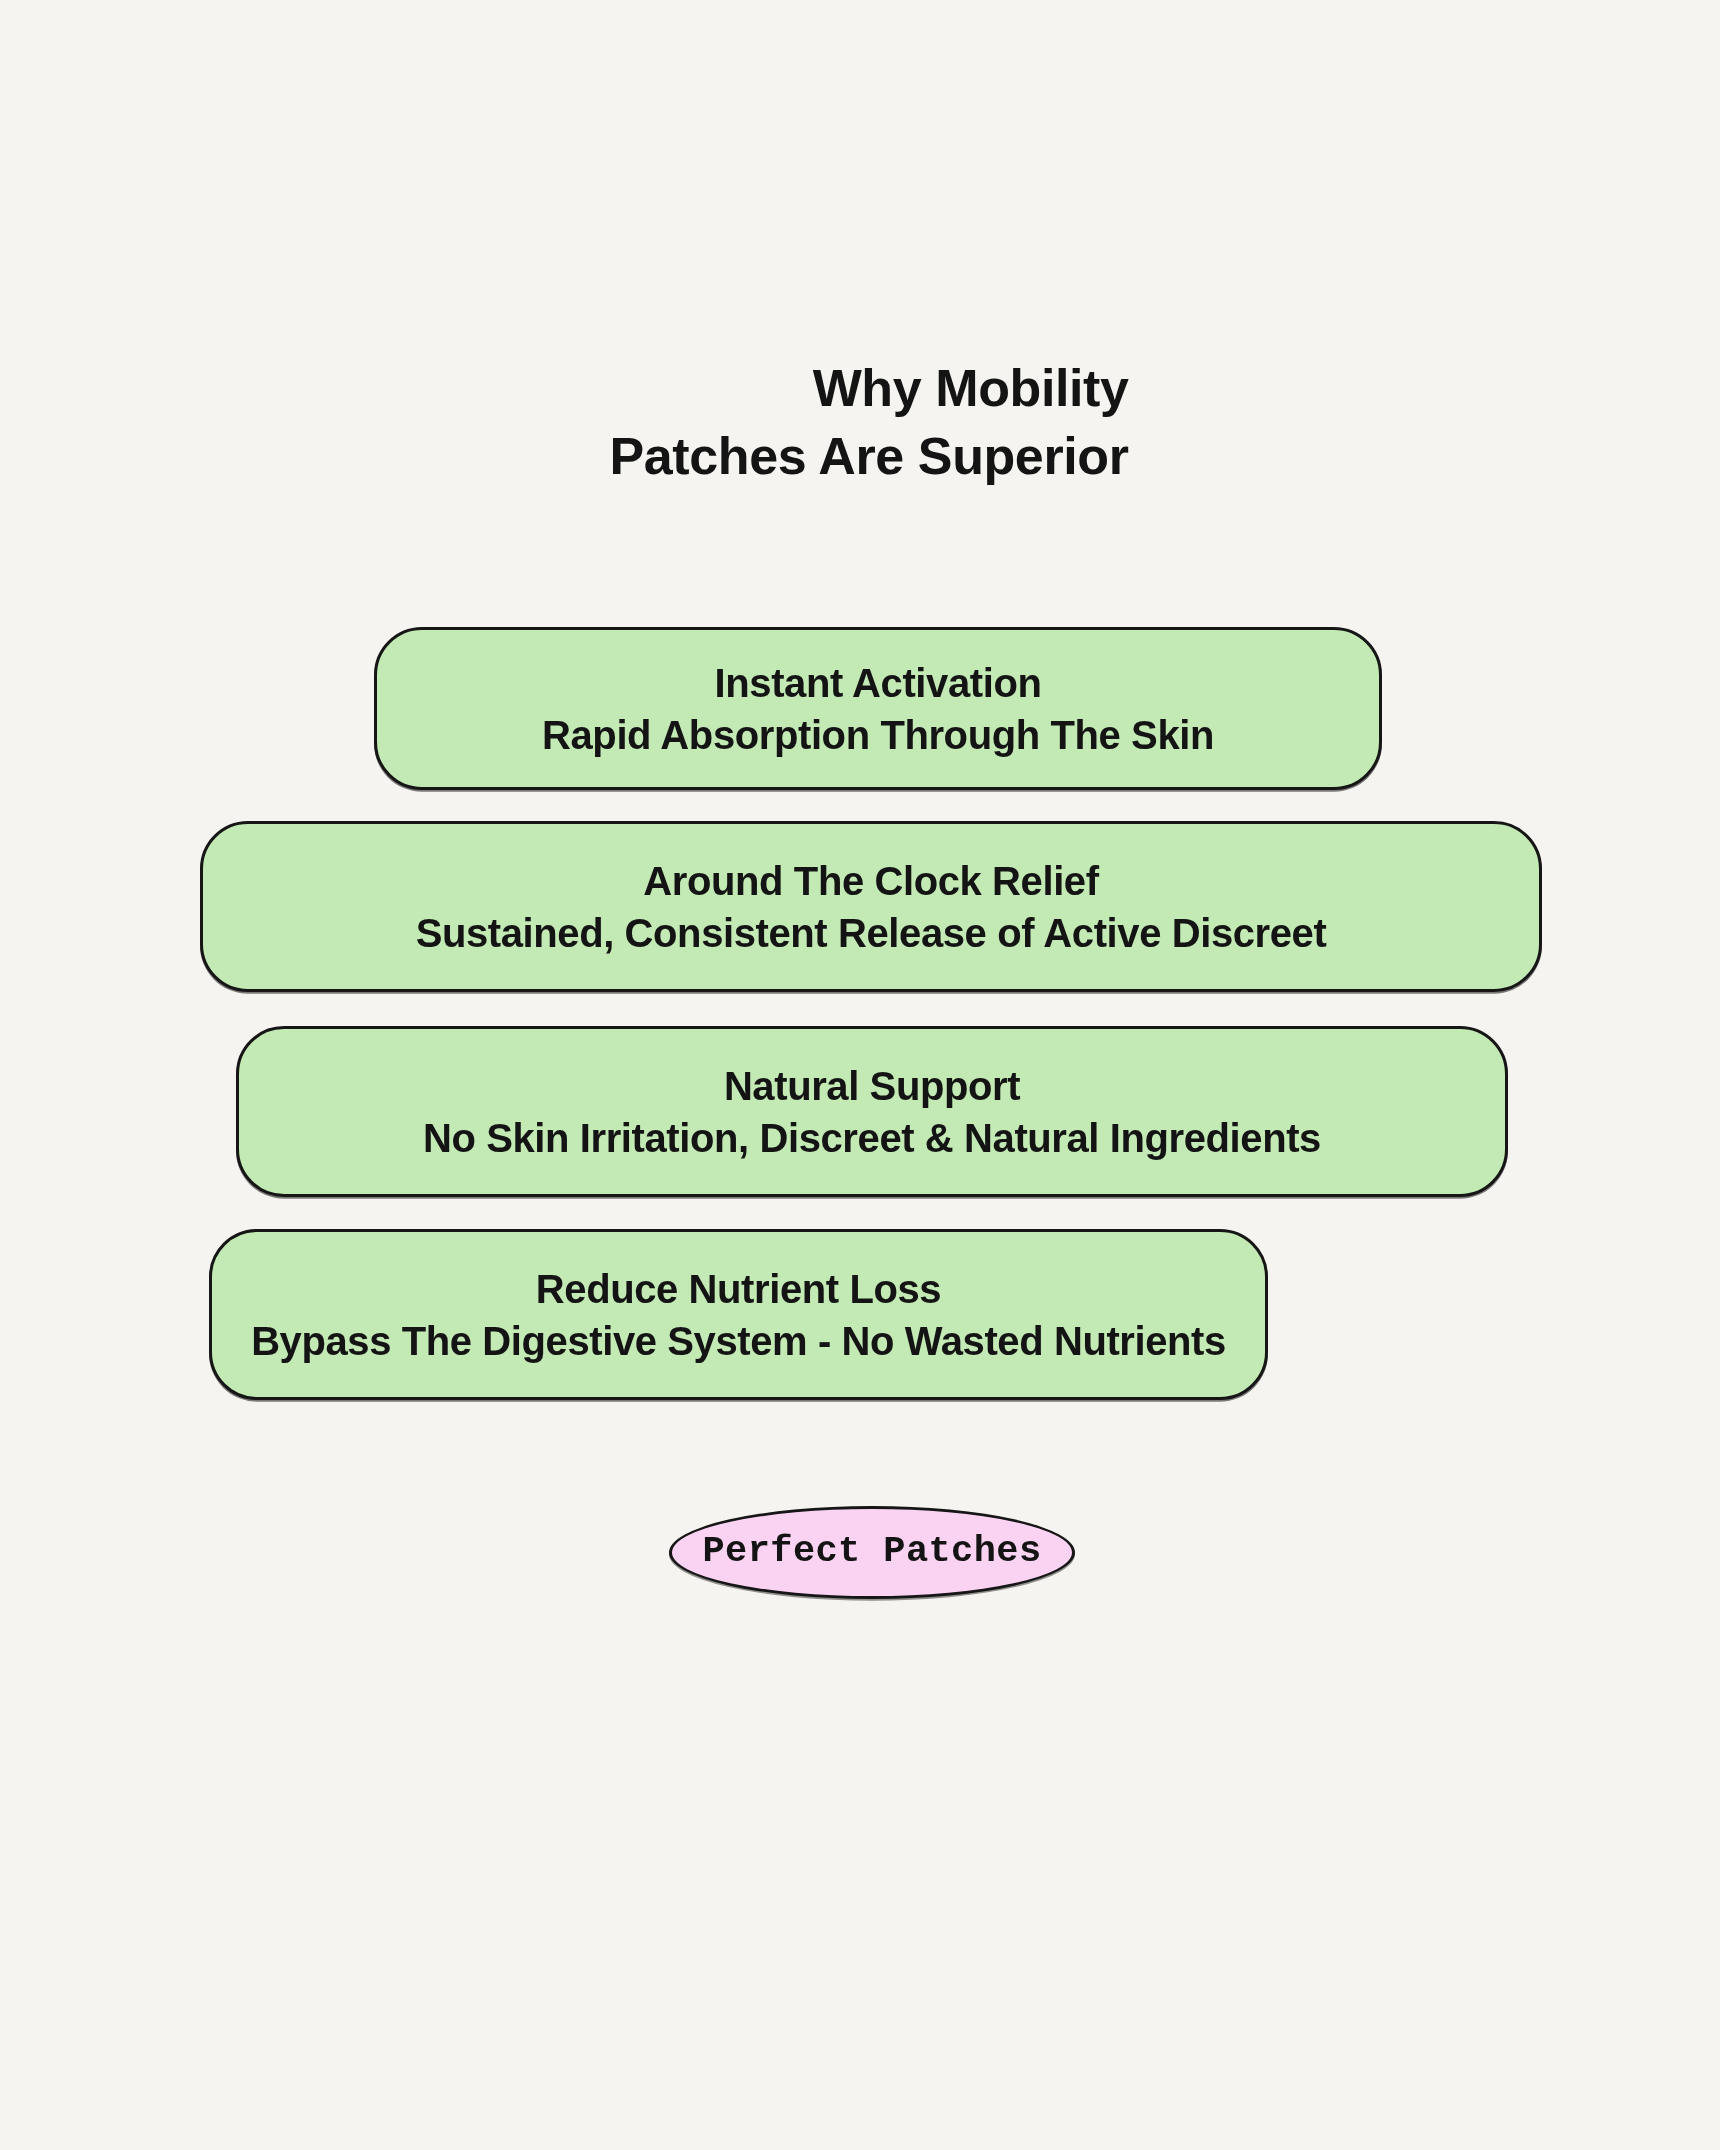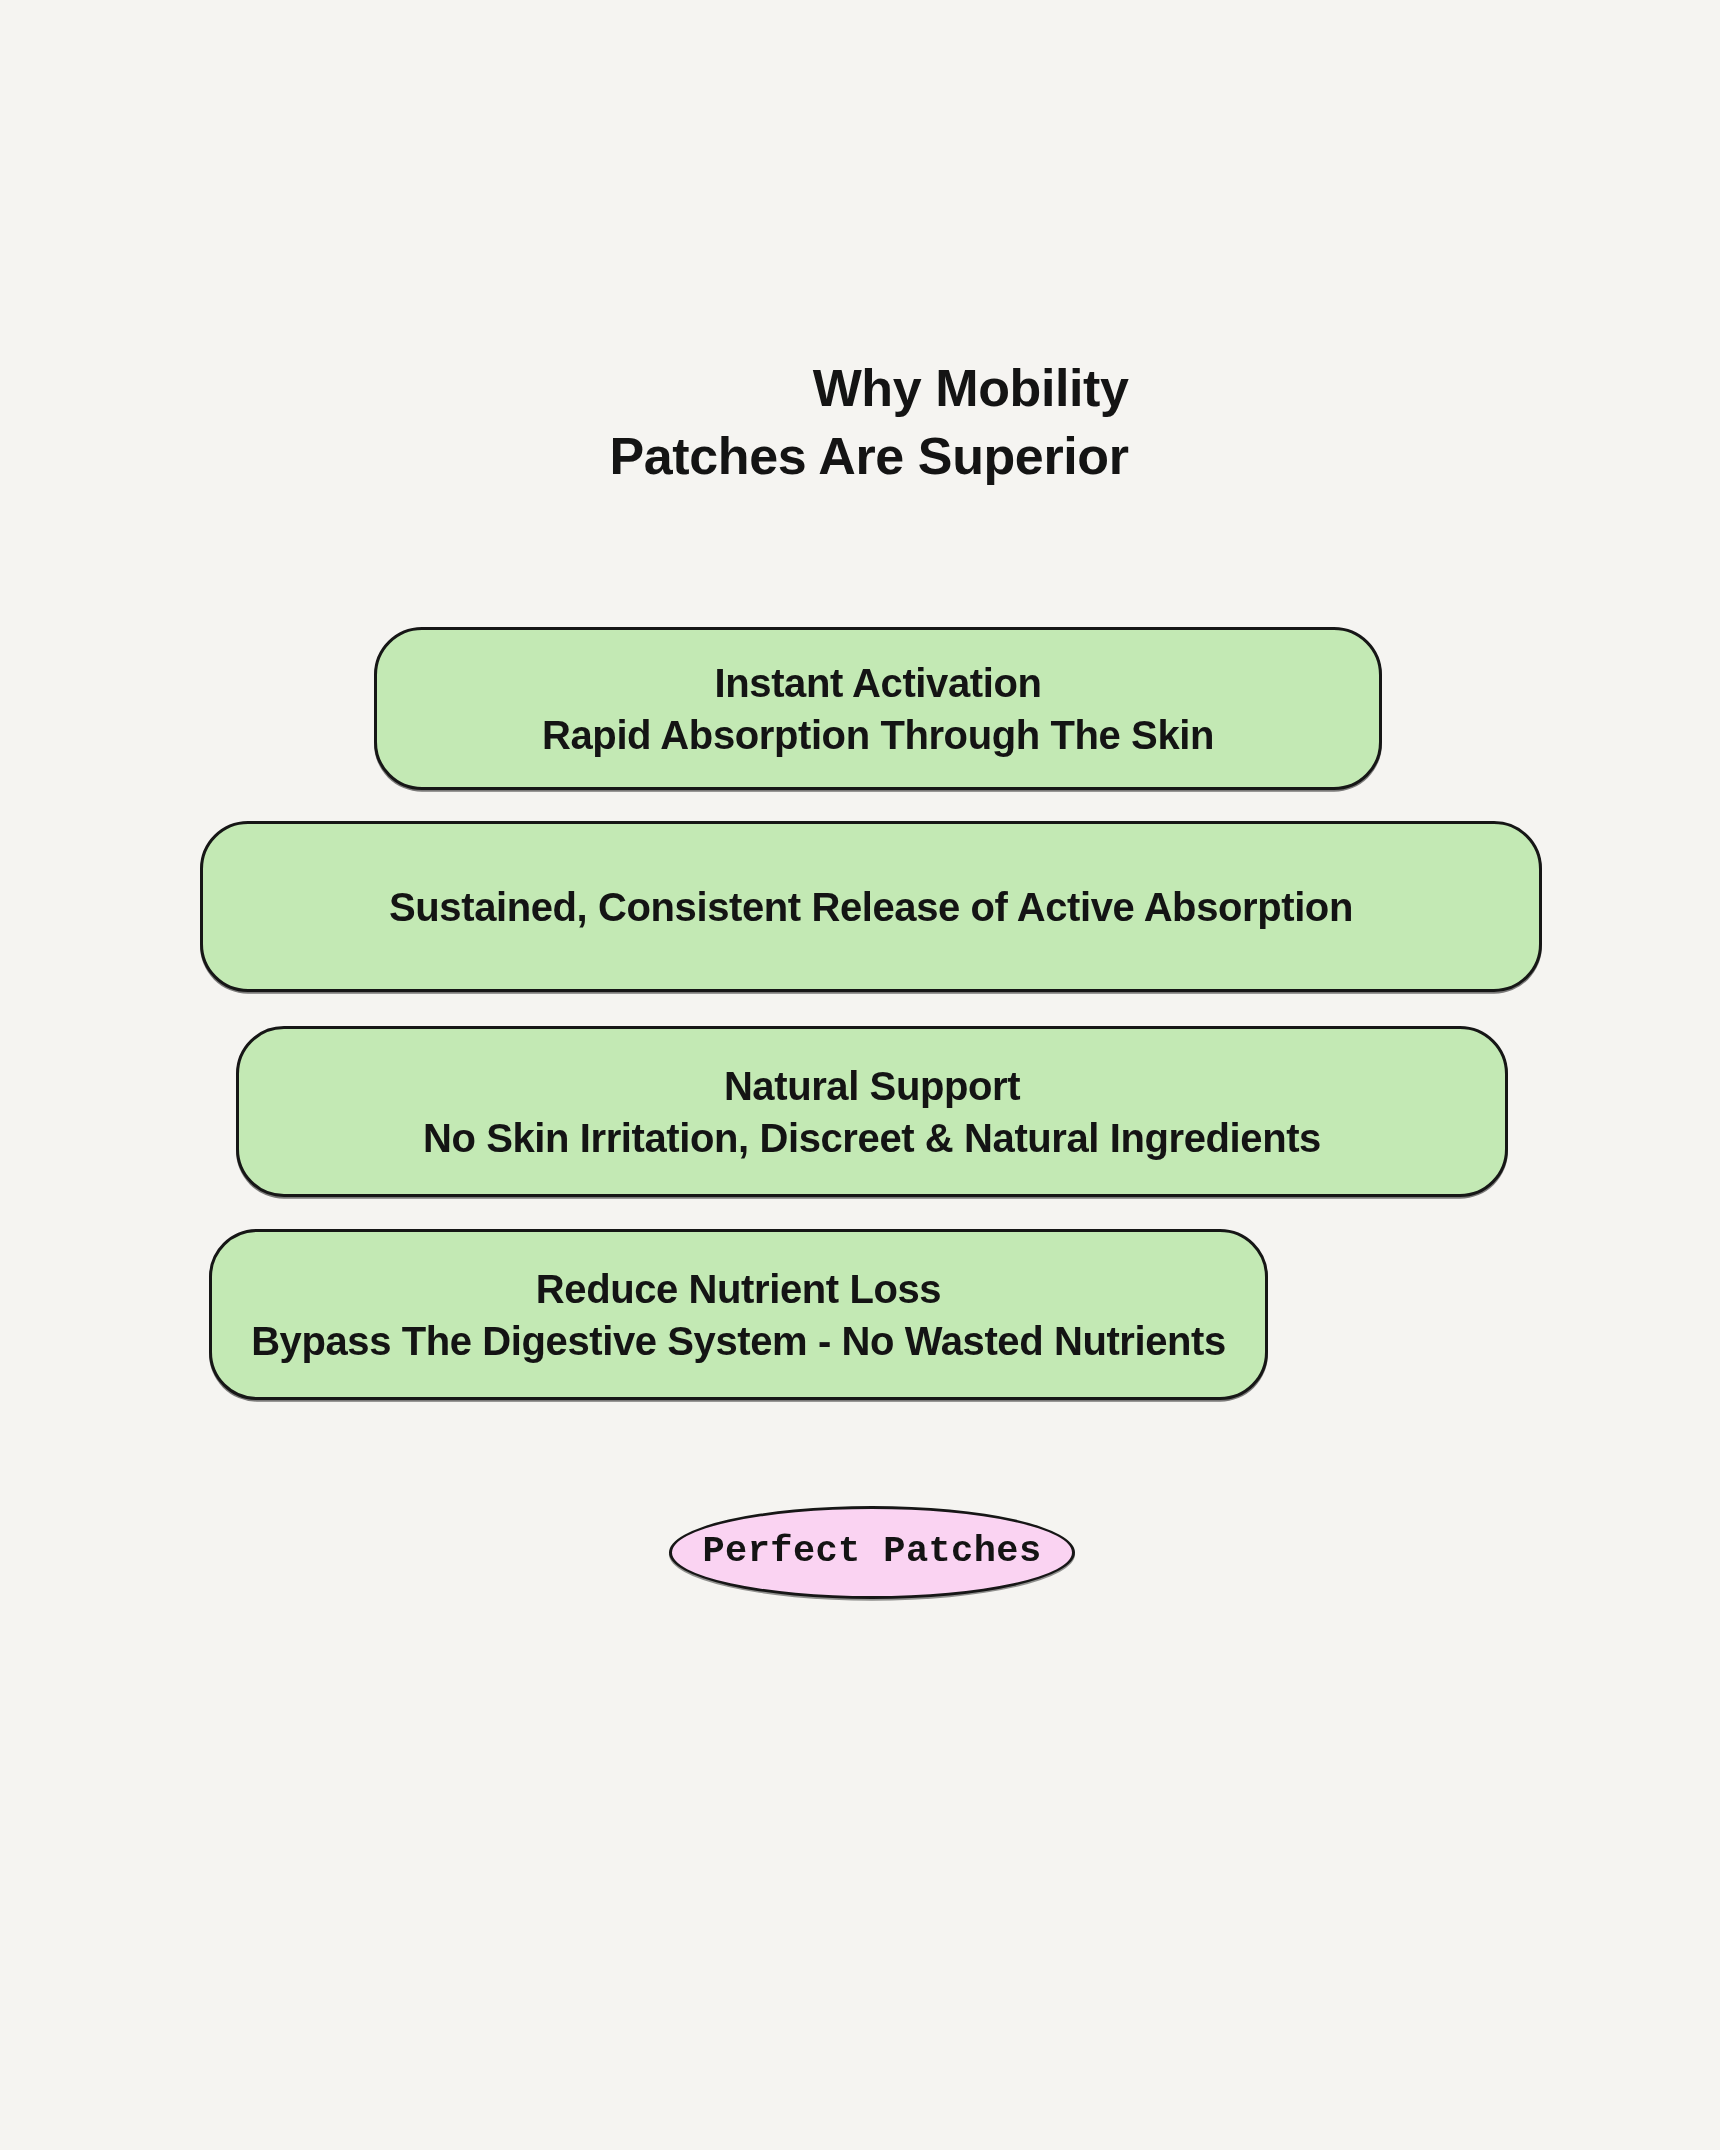--- a/index.html
+++ b/index.html
@@ -83,21 +83,22 @@
   <div>Why Mobility</div>
   <div>Patches Are Superior</div>
 </div>
 
 <div class="benefit-card card-1">
   <div class="heading">Instant Activation</div>
   <div class="detail">Rapid Absorption Through The Skin</div>
 </div>
 
 <div class="benefit-card card-2">
-  <div class="detail">Sustained, Consistent Release of Active Absorption</div>
+  <div class="heading">Around The Clock Relief</div>
+  <div class="detail">Sustained, Consistent Release of Active Discreet</div>
 </div>
 
 <div class="benefit-card card-3">
   <div class="heading">Natural Support</div>
   <div class="detail">No Skin Irritation, Discreet &amp; Natural Ingredients</div>
 </div>
 
 <div class="benefit-card card-4">
   <div class="heading">Reduce Nutrient Loss</div>
   <div class="detail">Bypass The Digestive System - No Wasted Nutrients</div>

